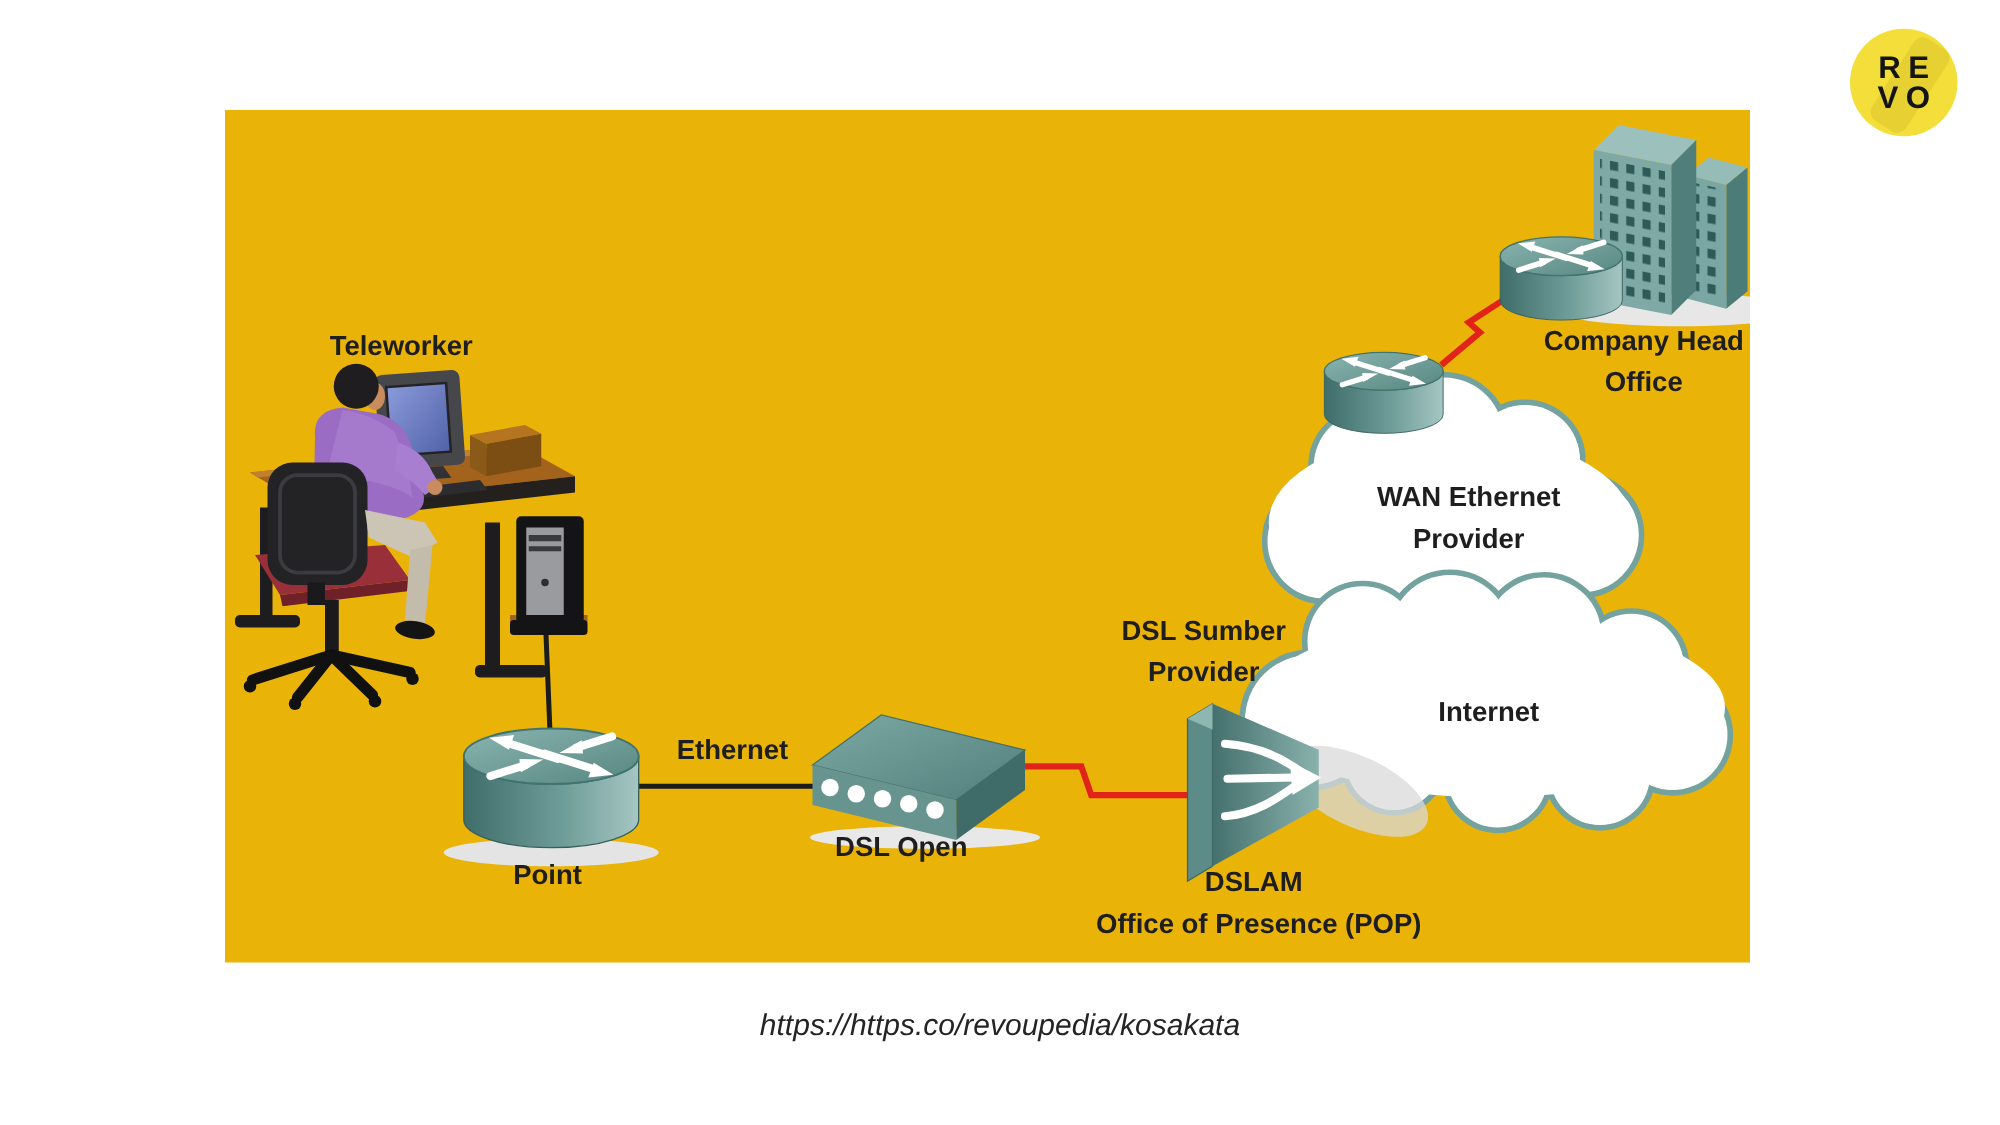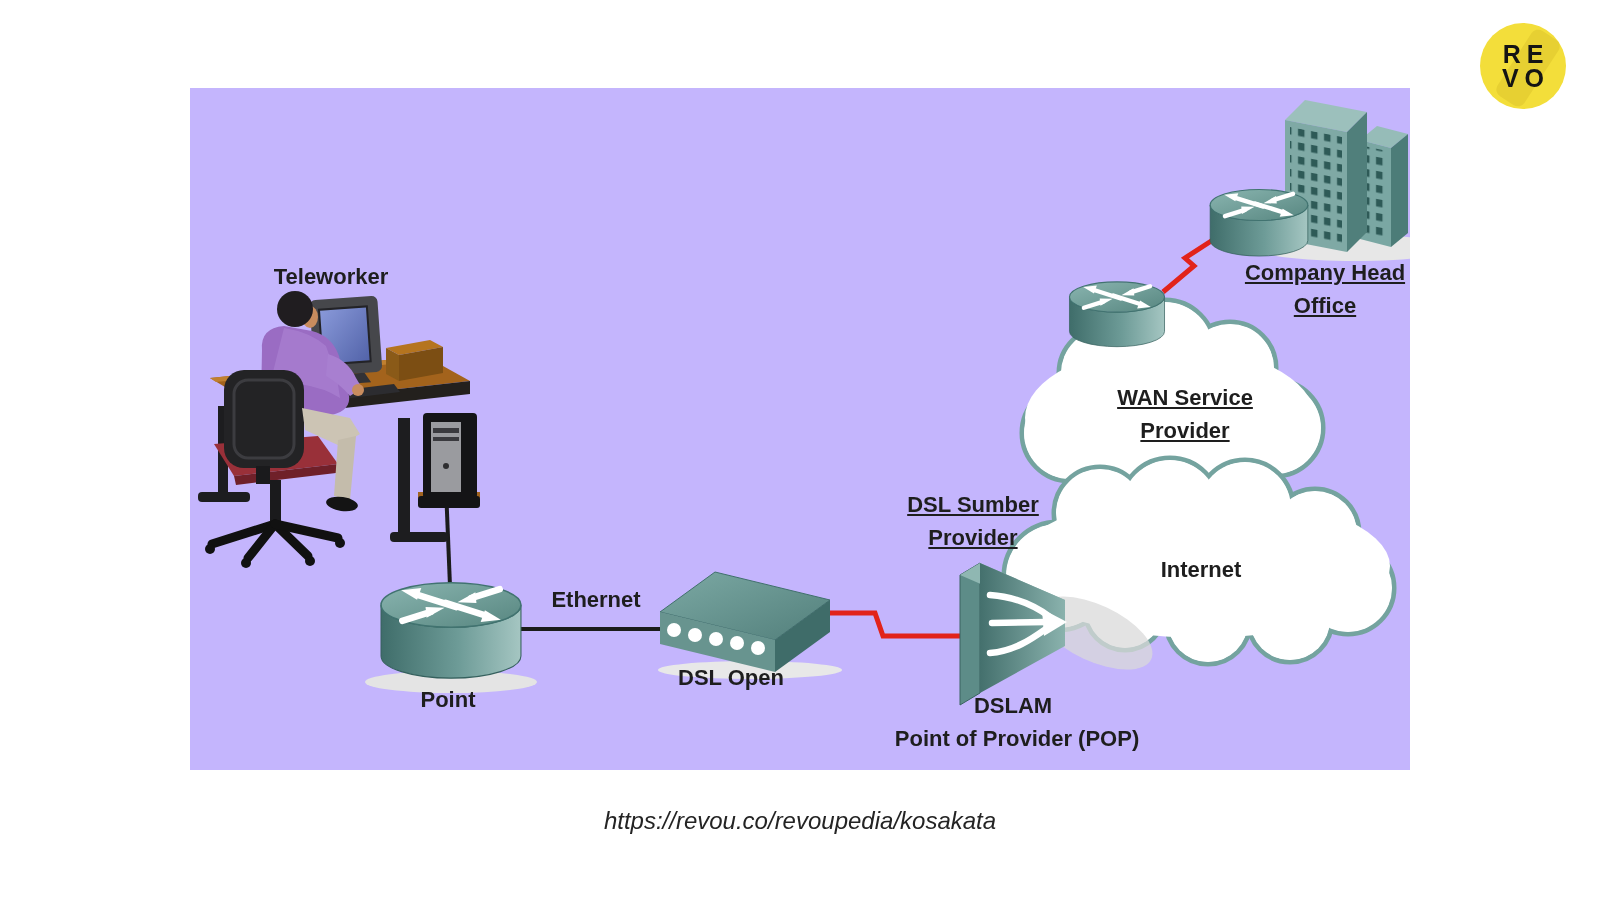--- a/index.html
+++ b/index.html
@@ -23,30 +23,30 @@
     background:#dcc52b;opacity:.55;transform:rotate(33deg);border-radius:8px;
   }
   .logo .txt{
     position:absolute;inset:0;display:flex;flex-direction:column;
     align-items:center;justify-content:center;
     font-weight:700;font-size:25px;line-height:24px;letter-spacing:6px;
     color:#141414;padding-left:6px;
   }
   
   .diagram{
-    position:absolute;left:190px;top:88px;width:1220px;height:682px;
-    background:#c4b5fd;
+    position:absolute;left:180px;top:88px;width:1220px;height:682px;
+    background:#eab308;
   }
   .diagram svg{position:absolute;left:0;top:0;}
   .lbl{
     position:absolute;transform:translateX(-50%);
     font-size:22px;font-weight:700;color:#1e1e1e;
     white-space:nowrap;line-height:26px;text-align:center;
   }
-  .lbl.two{line-height:33px;text-decoration:underline;}
+  .lbl.two{line-height:33px;}
   
   .captions{
     position:absolute;left:0;top:806px;width:1600px;text-align:center;
     font-style:italic;font-size:24px;line-height:30px;color:#242424;
   }
 </style>
 </head>
 <body>
 
 <h1 class="page-title">Cara Kerja DSL</h1>
@@ -279,27 +279,27 @@
 
   <div class="lbl" style="left:141px;top:176px">Teleworker</div>
   <div class="lbl" style="left:258px;top:599px">Point</div>
   <div class="lbl" style="left:406px;top:499px">Ethernet</div>
   <div class="lbl" style="left:541px;top:577px">DSL Open</div>
   <div class="lbl two" style="left:783px;top:400px">
     <div>DSL Sumber</div>
     <div>Provider</div>
   </div>
   <div class="lbl" style="left:823px;top:605px">DSLAM</div>
-  <div class="lbl" style="left:827px;top:638px">Point of Provider (POP)</div>
+  <div class="lbl" style="left:827px;top:638px">Office of Presence (POP)</div>
   <div class="lbl" style="left:1011px;top:469px">Internet</div>
   <div class="lbl two" style="left:995px;top:293px">
-    <div>WAN Service</div>
+    <div>WAN Ethernet</div>
     <div>Provider</div>
   </div>
   <div class="lbl two" style="left:1135px;top:168px">
     <div>Company Head</div>
     <div>Office</div>
   </div>
 </div>
 
 <div class="captions">
-  <div>https://revou.co/revoupedia/kosakata</div>
+  <div>https://https.co/revoupedia/kosakata</div>
 </div>
 
 </body></html>

